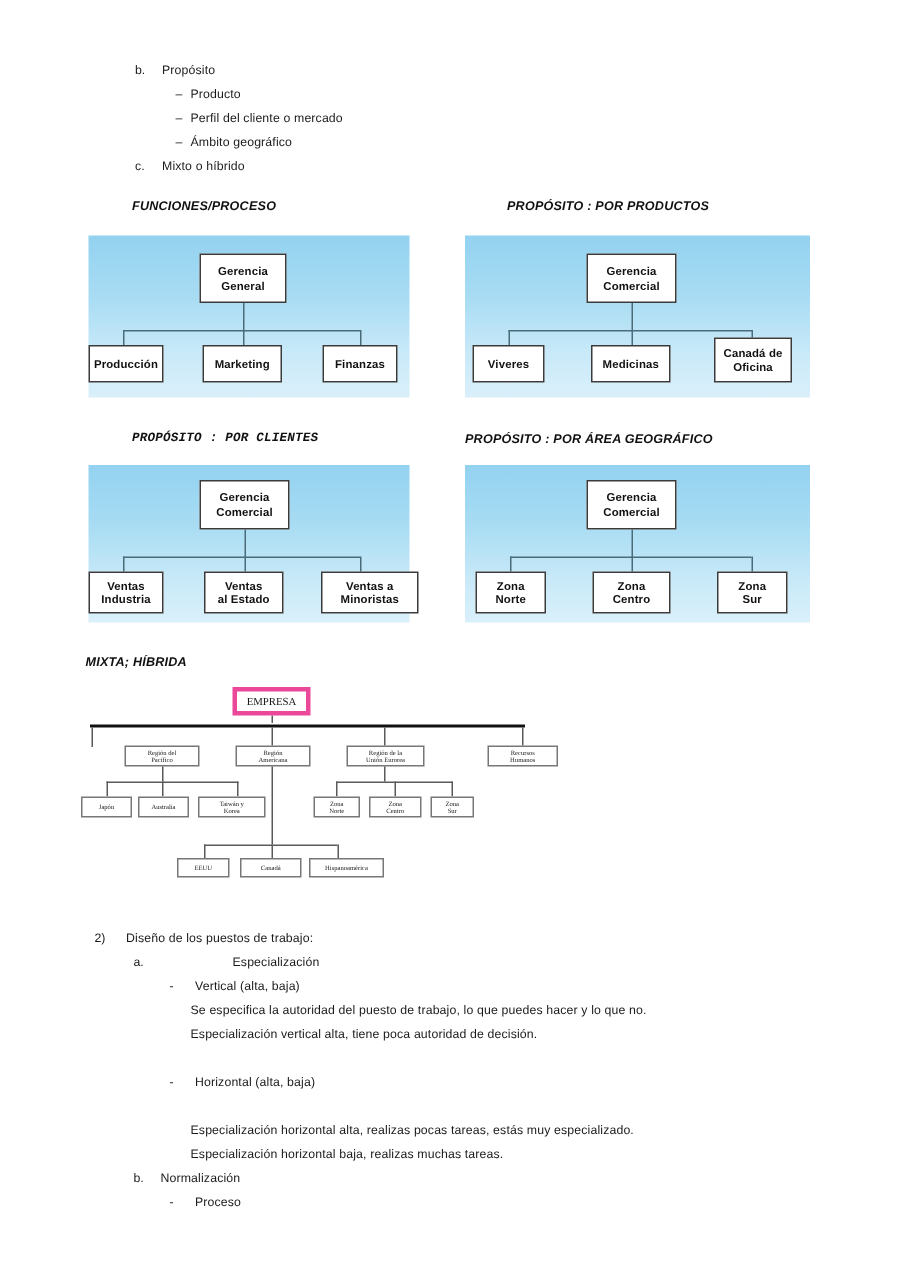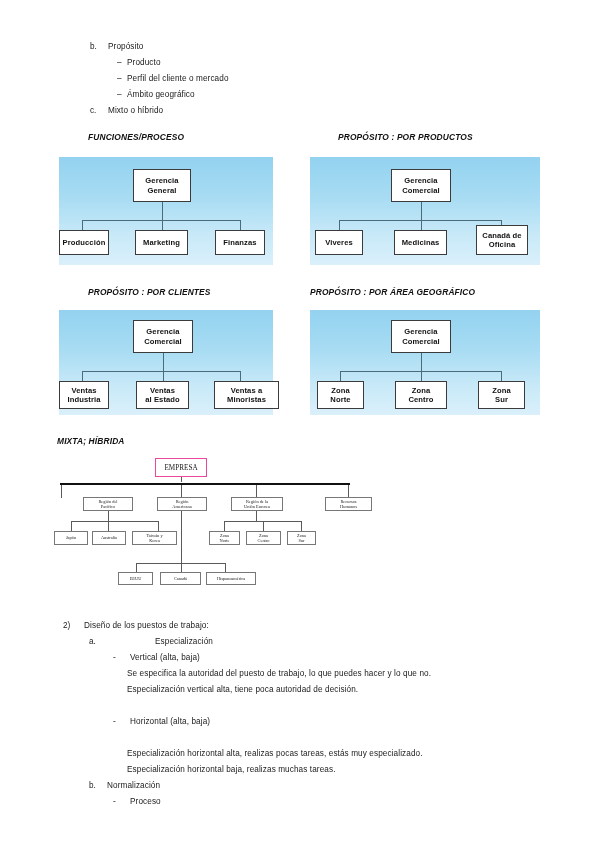--- a/index.html
+++ b/index.html
@@ -99,21 +99,21 @@
     justify-content: center;
     text-align: center;
     font-family: "Liberation Serif", serif;
     font-size: 4.4px;
     line-height: 5.4px;
     color: #1a1a1a;
   }
   .mnode.root {
     font-size: 7.2px;
     line-height: 8px;
-    border: 1px solid #ec4899;
+    border: 3px solid #ec4899;
   }
   .mln {
     position: absolute;
     background: #5a5a5a;
   }
   .mln.v { width: 0.9px; }
   .mln.h { height: 0.9px; }
   .mbar {
     position: absolute;
     background: #111;
@@ -179,21 +179,21 @@
     <div class="node" style="left:5px;   top:73px; width:48px; height:25px;">Viveres</div>
     <div class="node" style="left:84px;  top:73px; width:53px; height:25px;">Medicinas</div>
     <div class="node" style="left:166px; top:68px; width:52px; height:30px;">
       <span>
         <span>Canadá de</span><br>
         <span>Oficina</span>
       </span>
     </div>
   </div>
 
-  <div class="caption" style="left:88px;  top:287px;">PROPÓSITO : POR CLIENTES</div>
+  <div class="caption" style="left:88px;  top:287px;font-family:Liberation Mono, monospace;">PROPÓSITO : POR CLIENTES</div>
   <div class="caption" style="left:310px; top:287px;">PROPÓSITO : POR ÁREA GEOGRÁFICO</div>
 
   <div class="panel" style="left:59px; top:310px; width:214px; height:105px;">
     <div class="node" style="left:74px; top:10px; width:60px; height:33px;">
       <span>
         <span>Gerencia</span><br>
         <span>Comercial</span>
       </span>
     </div>
     <div class="ln v" style="left:103.5px; top:43px; height:19px;"></div>

